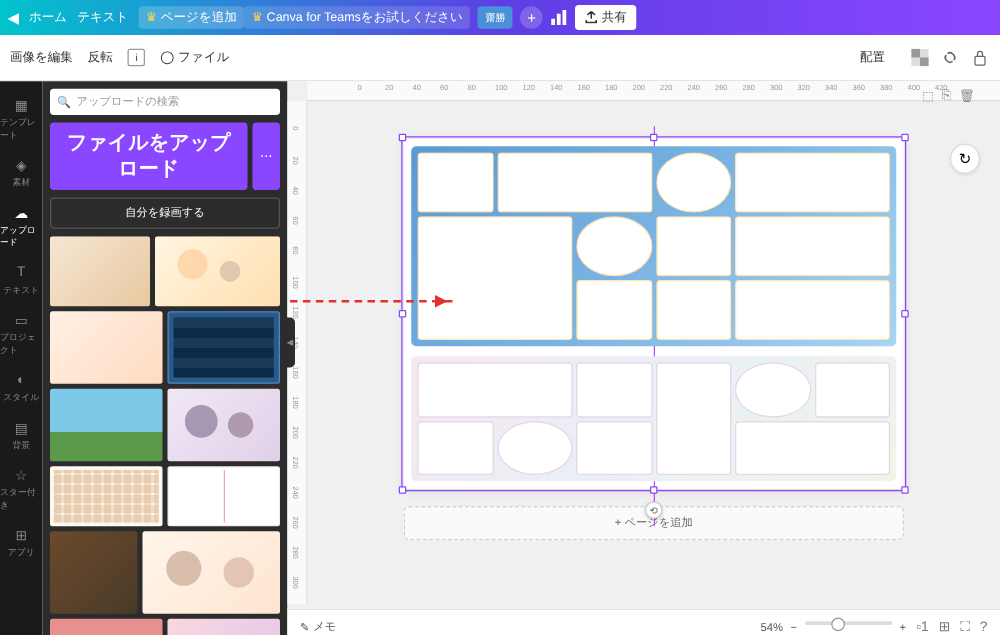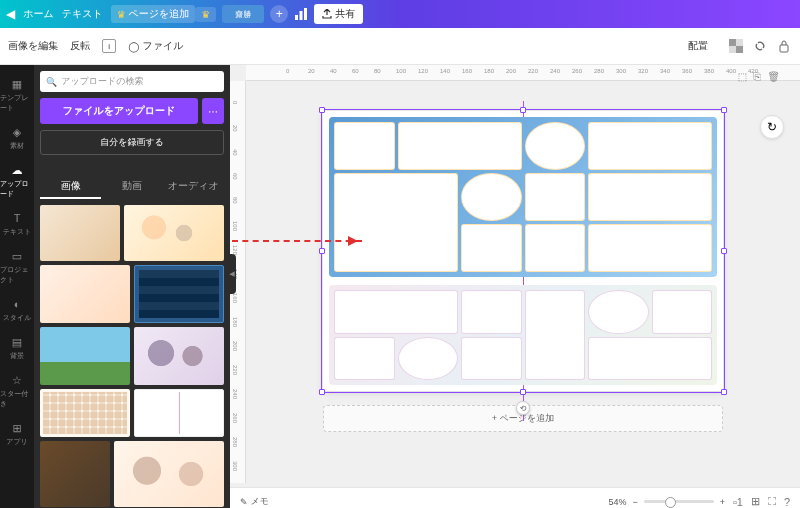--- a/index.html
+++ b/index.html
@@ -5,41 +5,41 @@
 *{margin:0;padding:0;box-sizing:border-box;font-family:-apple-system,BlinkMacSystemFont,"Segoe UI",sans-serif}
 body{width:800px;height:508px;overflow:hidden;background:#fff;position:relative}
 .topbar{height:28px;background:linear-gradient(90deg,#00c4cc 0%,#5d3ee4 50%,#8b46ff 100%);display:flex;align-items:center;color:#fff;font-size:10px;padding:0 6px}
 .topbar .left{display:flex;align-items:center;gap:8px}
 .topbar .back{font-size:12px}
 .topbar .resize{background:rgba(255,255,255,.2);border-radius:3px;padding:2px 6px;display:flex;align-items:center;gap:3px}
 .topbar .crown{color:#ffd54f}
 .topbar .center{flex:1;text-align:center;opacity:.9;font-size:9px}
 .topbar .right{display:flex;align-items:center;gap:6px}
 .topbar .try{background:rgba(255,255,255,.15);border-radius:3px;padding:2px 6px;display:flex;align-items:center;gap:3px}
-.topbar .avatar{width:42px;height:18px;border-radius:3px;background:#4a90d9;display:flex;align-items:center;justify-content:center;font-size:8px}
+.topbar .avatar{width:28px;height:18px;border-radius:3px;background:#4a90d9;display:flex;align-items:center;justify-content:center;font-size:8px}
 .topbar .plus{width:18px;height:18px;border-radius:50%;background:rgba(255,255,255,.2);display:flex;align-items:center;justify-content:center;font-size:12px}
 .topbar .share{background:#fff;color:#333;border-radius:3px;padding:3px 8px;display:flex;align-items:center;gap:3px}
 .toolbar{height:30px;background:#fff;border-bottom:1px solid #e5e5e5;display:flex;align-items:center;padding:18px 8px;font-size:10px;color:#333}
 .toolbar .t-item{margin-right:12px}
 .toolbar .t-icon{width:14px;height:14px;border:1px solid #999;border-radius:2px;display:inline-flex;align-items:center;justify-content:center;font-size:8px;margin-right:12px}
 .toolbar .animate{display:flex;align-items:center;gap:3px}
 .toolbar .sp{flex:1}
 .toolbar .r-icon{width:16px;height:16px;margin-left:8px;display:flex;align-items:center;justify-content:center}
 .main{display:flex;height:450px}
 .rail{width:34px;background:#1a1a1a;color:#888;display:flex;flex-direction:column;align-items:center;padding-top:6px;font-size:7px}
 .rail .r-item{display:flex;flex-direction:column;align-items:center;padding:6px 0;width:100%;cursor:pointer}
 .rail .r-item.active{color:#fff}
 .rail .r-icon-b{width:14px;height:14px;margin-bottom:2px;display:flex;align-items:center;justify-content:center;font-size:11px}
 .panel{width:196px;background:#2c2c2c;display:flex;flex-direction:column;padding:6px}
 .search{background:#fff;border-radius:3px;padding:4px 6px;display:flex;align-items:center;font-size:9px;color:#999;margin-bottom:6px}
 .search .mag{margin-right:4px}
 .upload-row{display:flex;gap:4px;margin-bottom:6px}
-.upload-btn{flex:1;background:#8b46ff;color:#fff;border:none;border-radius:3px;padding:6px;font-size:10px;font-weight:600;cursor:pointer}
+.upload-btn{flex:1;background:#8b46ff;color:#fff;border:none;border-radius:3px;padding:6px;font-size:16px;font-weight:600;cursor:pointer}
 .upload-more{width:22px;background:#8b46ff;color:#fff;border:none;border-radius:3px;font-size:10px;cursor:pointer}
-.record-btn{background:#2c2c2c;color:#fff;border:1px solid #555;border-radius:3px;padding:5px;font-size:9px;margin-bottom:20px;cursor:pointer}
+.record-btn{background:#2c2c2c;color:#fff;border:1px solid #555;border-radius:3px;padding:5px;font-size:9px;margin-bottom:6px;cursor:pointer}
 .tabs{display:flex;font-size:10px;color:#aaa;margin-bottom:6px}
 .tabs .tab{flex:1;text-align:center;padding:4px 0;cursor:pointer}
 .tabs .tab.active{color:#fff;border-bottom:2px solid #fff}
 .gallery{flex:1;overflow:hidden;display:flex;flex-direction:column;gap:4px}
 .g-row{display:flex;gap:4px}
 .thumb{border-radius:2px;cursor:pointer;background-size:cover;background-position:center}
 .t1{width:80px;height:56px;background:linear-gradient(135deg,#f5e6d3,#e8c9a0)}
 .t2{width:100px;height:56px;background:linear-gradient(135deg,#fff5e0,#ffe0b0);position:relative}
 .t2::after{content:"";position:absolute;inset:0;background:radial-gradient(circle at 30% 40%,rgba(255,200,150,.6) 15%,transparent 16%),radial-gradient(circle at 60% 50%,rgba(200,180,160,.6) 12%,transparent 13%)}
 .t3{width:90px;height:58px;background:linear-gradient(135deg,#fff0e5,#ffdcc0)}
@@ -81,21 +81,21 @@
 .cb{background:#fff;border-radius:3px;border:1px solid rgba(200,150,200,.4)}
 .cb.r{border-radius:50%}
 .cb.s1{grid-column:span 2}
 .cb.s2{grid-row:span 2}
 .rotate-handle{position:absolute;bottom:-24px;left:50%;transform:translateX(-50%);width:14px;height:14px;background:#fff;border:1px solid #ccc;border-radius:50%;box-shadow:0 1px 3px rgba(0,0,0,.2);display:flex;align-items:center;justify-content:center;font-size:8px;color:#666}
 .add-page{width:400px;margin:14px auto 0;border:1px dashed #ccc;border-radius:4px;padding:6px;text-align:center;font-size:9px;color:#666;background:#fafafa}
 .float-btn{position:absolute;top:50px;right:16px;width:24px;height:24px;background:#fff;border:1px solid #ddd;border-radius:50%;display:flex;align-items:center;justify-content:center;font-size:12px;box-shadow:0 1px 3px rgba(0,0,0,.1)}
 .bottom{height:28px;border-top:1px solid #e5e5e5;display:flex;align-items:center;padding:0 10px;font-size:9px;color:#555;background:#fff}
 .bottom .memo{display:flex;align-items:center;gap:3px}
 .bottom .sp{flex:1}
-.bottom .zoom{display:flex;align-items:center;gap:6px}
+.bottom .zoom{display:flex;align-items:flex-start;gap:6px}
 .bottom .slider{width:70px;height:3px;background:#ddd;border-radius:2px;position:relative}
 .bottom .slider::after{content:"";position:absolute;left:30%;top:-3px;width:9px;height:9px;background:#fff;border:1px solid #999;border-radius:50%}
 .bottom .b-icon{margin-left:8px;font-size:11px;color:#777}
 .side-handle{position:absolute;left:228px;top:50%;width:8px;height:40px;background:#2c2c2c;border-radius:0 4px 4px 0;display:flex;align-items:center;justify-content:center;color:#888;font-size:7px}
 .arrow{position:absolute;left:232px;top:240px;width:130px;height:2px;border-top:2px dashed #e03030;z-index:10}
 .arrow::after{content:"";position:absolute;right:-1px;top:-6px;border:5px solid transparent;border-left:10px solid #e03030}
 svg{display:block}
 </style>
 </head>
 <body>
@@ -106,20 +106,21 @@
     <span>ホーム</span>
     <span>テキスト</span>
     <span class="resize">
         <span class="crown">♛</span>
         <span>ページを追加</span>
       </span>
   </div>
   <div class="right">
     <span class="try">
         <span class="crown">♛</span>
+        <span>Canva for Teamsをお試しください</span>
       </span>
     <span class="avatar">齋勝</span>
     <span class="plus">+</span>
     <span>
         <svg width="14" height="14" viewBox="0 0 14 14">
           <rect x="1" y="8" width="3" height="5" fill="#fff"></rect>
           <rect x="5.5" y="4" width="3" height="9" fill="#fff"></rect>
           <rect x="10" y="1" width="3" height="12" fill="#fff"></rect>
         </svg>
       </span>
@@ -205,25 +206,20 @@
   <div class="panel">
     <div class="search">
         <span class="mag">🔍</span>
         <span>アップロードの検索</span>
       </div>
     <div class="upload-row">
       <button class="upload-btn">ファイルをアップロード</button>
       <button class="upload-more">⋯</button>
     </div>
     <button class="record-btn">自分を録画する</button>
-    <div class="tabs">
-      <div class="tab active">画像</div>
-      <div class="tab">動画</div>
-      <div class="tab">オーディオ</div>
-    </div>
     <div class="gallery">
       <div class="g-row">
           <div class="thumb t1"></div>
           <div class="thumb t2"></div>
         </div>
       <div class="g-row">
           <div class="thumb t3"></div>
           <div class="thumb t4"></div>
         </div>
       <div class="g-row">

